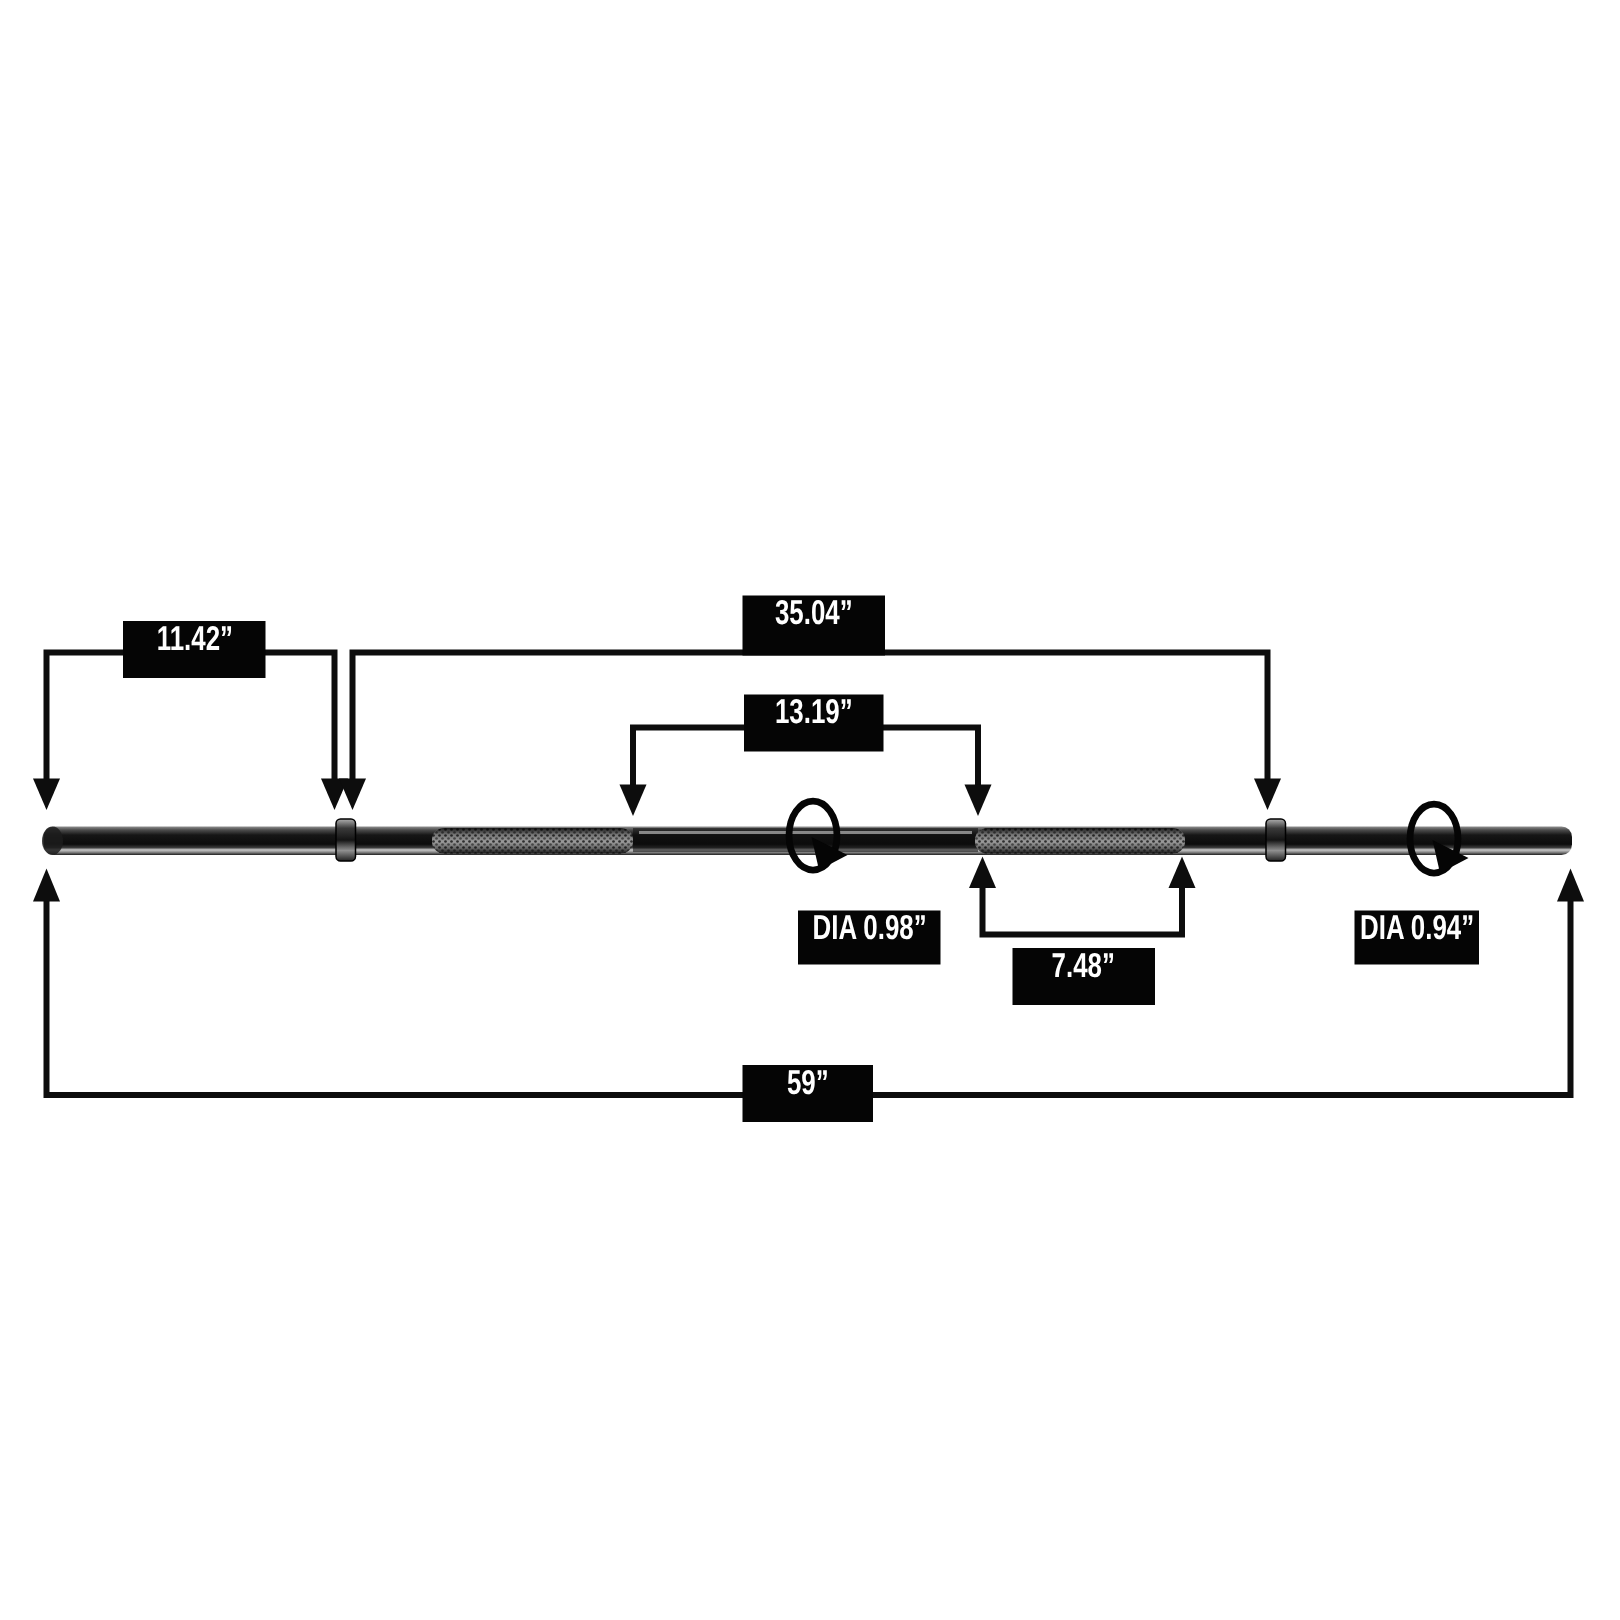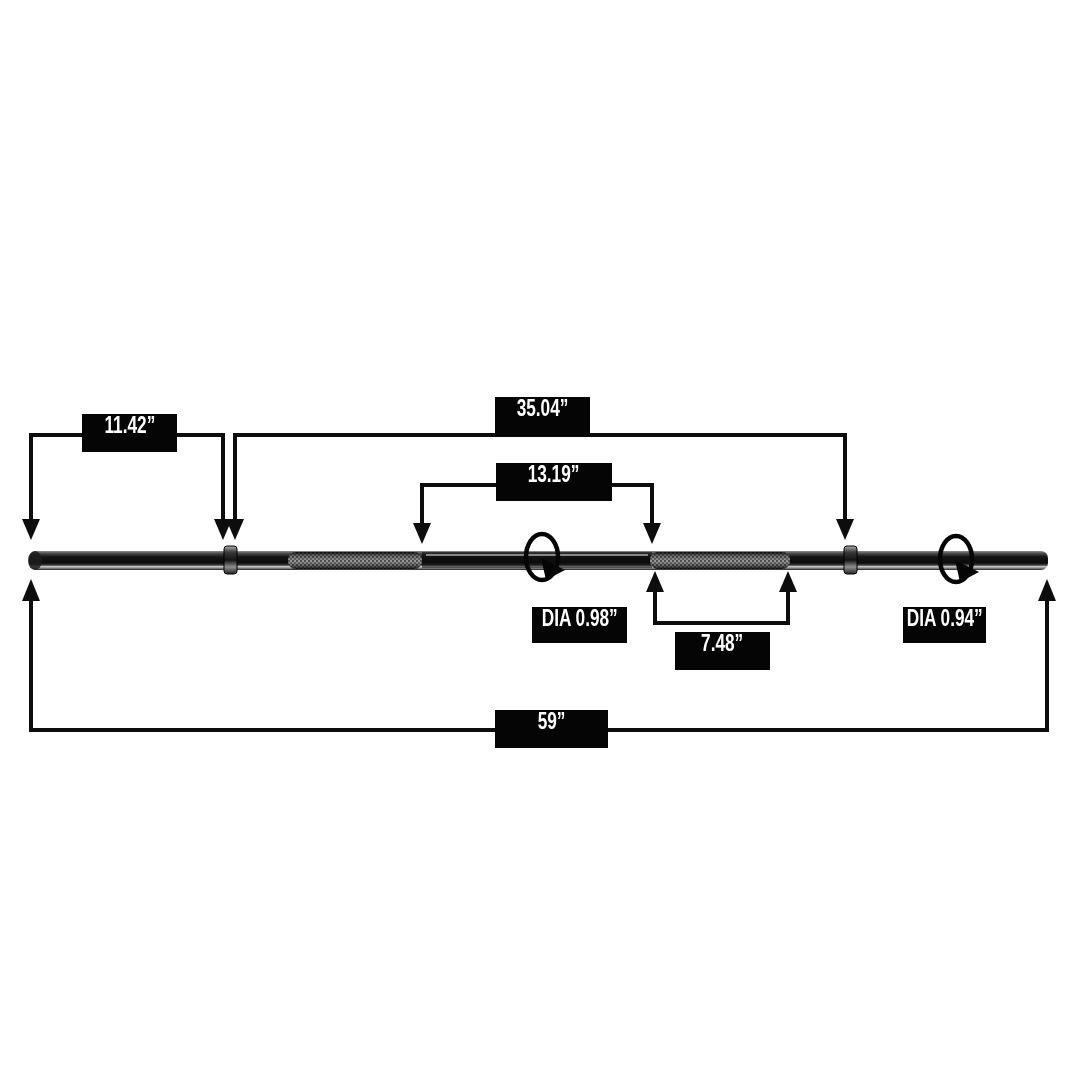--- a/index.html
+++ b/index.html
@@ -142,33 +142,33 @@
   </svg>
 
   <div class="lbl" style="left:82px;  top:414px; width:95px; height:38px;">
     <span>11.42”</span>
   </div>
 
   <div class="lbl" style="left:495px; top:397px; width:95px; height:40px;">
     <span>35.04”</span>
   </div>
 
-  <div class="lbl" style="left:496px; top:463px; width:116px; height:38px;">
+  <div class="lbl" style="left:496px; top:463px; width:93px; height:38px;">
     <span>13.19”</span>
   </div>
 
   <div class="lbl" style="left:495px; top:607px; width:95px; height:36px;margin-left:37px;">
     <span>DIA 0.98”</span>
   </div>
 
   <div class="lbl" style="left:675px; top:605px; width:95px; height:38px;margin-top:27px;">
     <span>7.48”</span>
   </div>
 
   <div class="lbl" style="left:903px; top:607px; width:83px; height:36px;">
     <span>DIA 0.94”</span>
   </div>
 
-  <div class="lbl" style="left:495px; top:710px; width:113px; height:38px;">
+  <div class="lbl" style="left:495px; top:710px; width:87px; height:38px;">
     <span>59”</span>
   </div>
 
 </div>
 
 </body></html>

